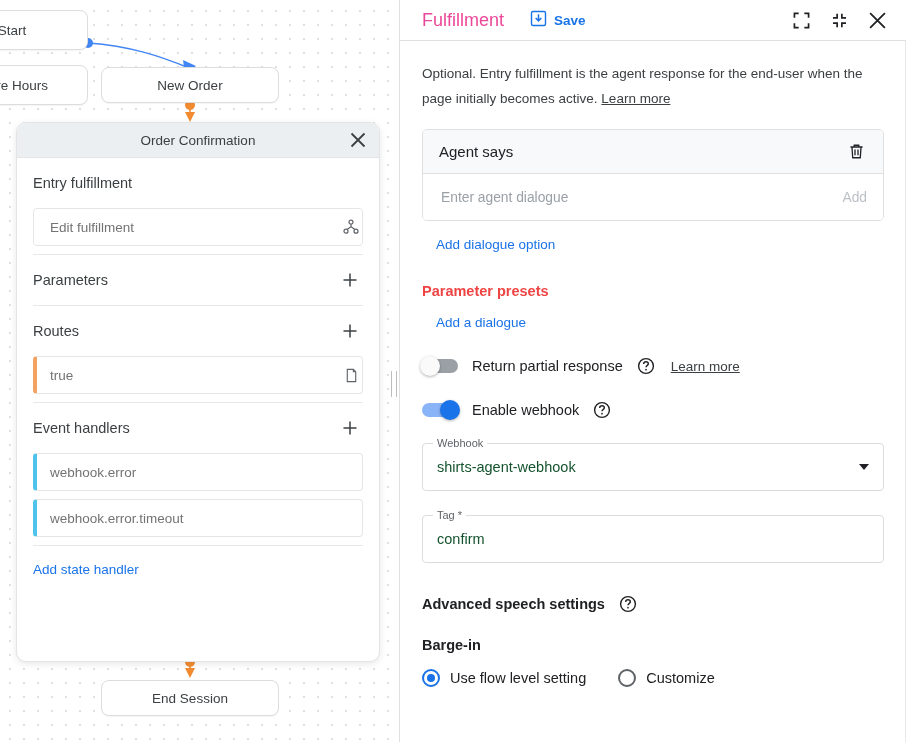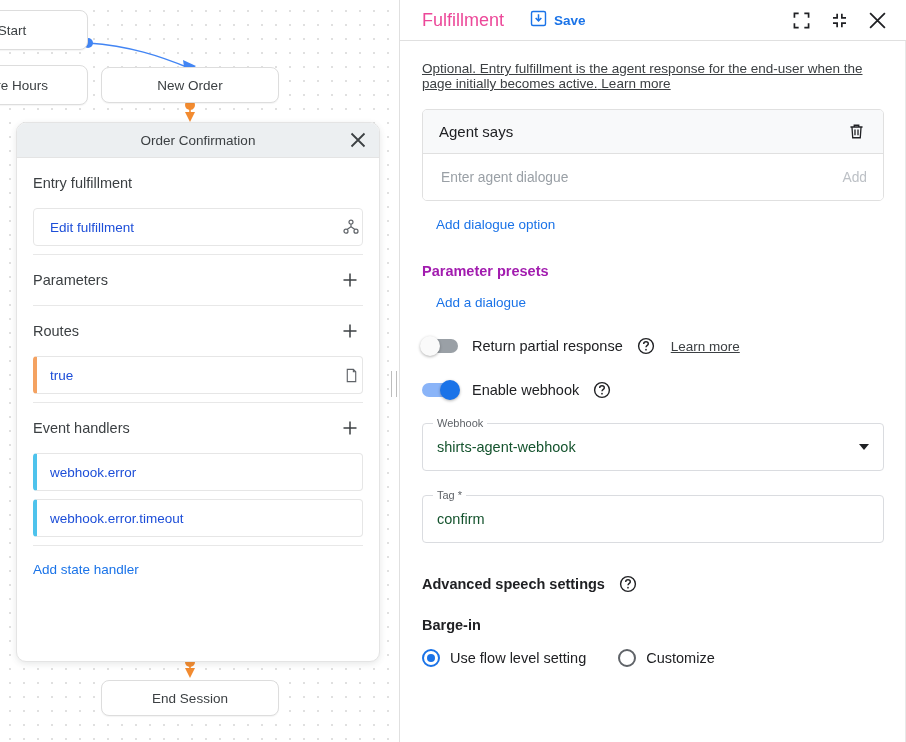--- a/index.html
+++ b/index.html
@@ -82,21 +82,21 @@
   .divider { height: 1px; background: #e8e8e8; margin: 0 16px; }
 
   .row-card {
     display: flex; align-items: center;
     height: 38px;
     background: #fff;
     border: 1px solid #e6e6e6;
     border-radius: 4px;
     margin-bottom: 8px;
     padding-left: 16px; 
-    font-size: 13.5px; color: #1d4ed8;
+    font-size: 13.5px; color: #737373;
     cursor: pointer;
     position: relative;
   }
   .row-card .row-label { flex: 1 1 auto; }
   .row-card .row-icon { width: 22px; height: 22px; display: flex; align-items: center; justify-content: center; color: #5f6368; }
   .row-card.accent-orange { border-left: 4px solid #f4a261; padding-left: 13px; }
   .row-card.accent-cyan   { border-left: 4px solid #4ec3ec; padding-left: 13px; }
   .link-blue {
     color: #1a73e8; font-size: 13.5px; font-weight: 500; cursor: pointer;
     display: inline-block;
@@ -146,22 +146,22 @@
     height: 701px;
     overflow: hidden;
     padding: 0 22px 0 22px;
     position: relative;
   }
   #panel-scroll-track {
     position: absolute; right: 0; top: 0; width: 1px; height: 701px; background: #e8e8e8;
   }
 
   .desc {
-    font-size: 13.5px; color: #3c4043; line-height: 15px;
-    margin: 20px 0 18px 0; max-width: 455px; text-decoration: underline;
+    font-size: 13.5px; color: #3c4043; line-height: 25px;
+    margin: 20px 0 18px 0; max-width: 455px;
   }
   .ul-link { color: #3c4043; text-decoration: underline; cursor: pointer; }
 
   
   #agent-says {
     border: 1px solid #e0e0e0; border-radius: 5px; overflow: hidden;
     margin-bottom: 14px;
   }
   #agent-says-head {
     height: 44px; background: #f8f9fa;
@@ -181,21 +181,21 @@
     font-family: "Liberation Sans", sans-serif;
     font-size: 13.8px; color: #3c4043;
   }
   #agent-dialogue-input::placeholder { color: #9aa0a6; }
   #agent-add-btn {
     font-size: 13.8px; color: #bdc1c6; cursor: default; padding-left: 10px;
   }
 
   #add-dialogue-option { margin: 8px 0 0 14px; }
 
-  .section-title { font-size: 14.5px; color: #a21caf; font-weight: 700; margin: 30px 0 0 0; }
+  .section-title { font-size: 14.5px; color: #ef4444; font-weight: 700; margin: 30px 0 0 0; }
   #add-a-parameter { margin: 14px 0 0 14px; }
 
   .toggle-row { display: flex; align-items: center; margin-top: 26px; }
   .switch {
     width: 36px; height: 14px; border-radius: 7px; position: relative; cursor: pointer; flex: 0 0 36px;
   }
   .switch .knob {
     position: absolute; top: -3px; width: 20px; height: 20px; border-radius: 50%;
     box-shadow: 0 1px 3px rgba(0,0,0,.3);
   }

